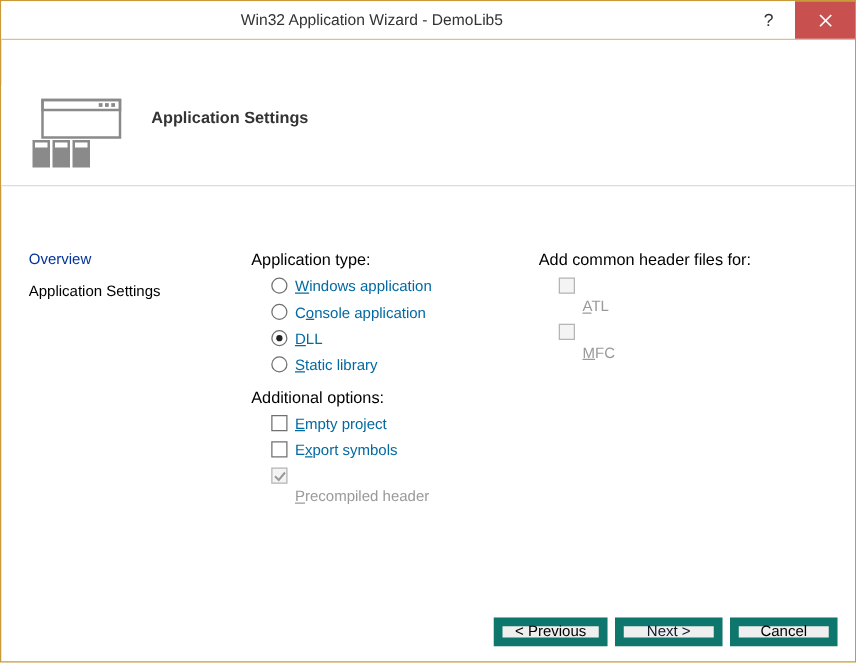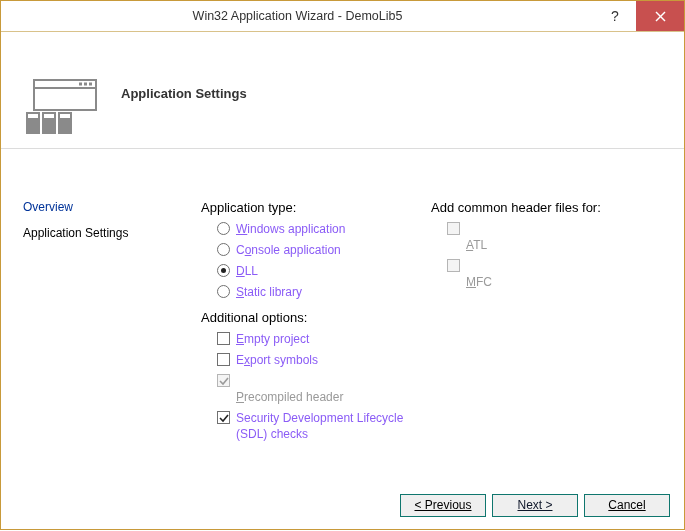--- a/index.html
+++ b/index.html
@@ -151,48 +151,47 @@
     display: block;
   }
   .checkbox {
     border: 1px solid #707070;
     background: #fff;
   }
   .checkbox.checked svg { display: block; }
   .checkbox svg { display: none; width: 10px; height: 10px; }
   .opt-label {
     font-size: 12px;
-    color: #8b5cf6;
+    color: #0369a1;
   }
   .opt.disabled .opt-label { color: #9a9a9a; margin-top: 16px; }
   .opt.disabled .checkbox { border-color: #b5b5b5; background:#f4f4f4; }
   .opt.disabled .checkbox svg { stroke: #9a9a9a; }
   .u { text-decoration: underline; }
   
   .footer {
     height: 48px;
     display: flex;
     align-items: center;
     justify-content: flex-end;
     padding-right: 14px;
     gap: 6px;
   }
   .btn {
     min-width: 86px;
     height: 23px;
-    border: 1px solid #0f766e;
+    border: 7px solid #0f766e;
     background: #efefef;
     font-size: 12px;
     color: #000;
     display: inline-flex;
     align-items: center;
     justify-content: center;
     padding: 0 10px;
     box-sizing: border-box;
-    text-decoration: underline;
   }
   .btn.disabled {
     color: #0f172a;
   }
 </style>
 </head>
 <body>
 
 <div class="window">
 
@@ -271,28 +270,20 @@
             <span class="opt-label">E<span class="u">x</span><span>port symbols</span></span>
           </div>
           <div class="opt disabled">
             <span class="checkbox checked">
                 <svg viewBox="0 0 10 10">
                   <polyline points="1,5 4,8 9,2" fill="none" stroke="#9a9a9a" stroke-width="1.6"></polyline>
                 </svg>
               </span>
             <span class="opt-label"><span class="u">P</span><span>recompiled header</span></span>
           </div>
-          <div class="opt">
-            <span class="checkbox checked">
-                <svg viewBox="0 0 10 10">
-                  <polyline points="1,5 4,8 9,2" fill="none" stroke="#222" stroke-width="1.6"></polyline>
-                </svg>
-              </span>
-            <span class="opt-label" style="max-width:180px;">Security Development Lifecycle (SDL) checks</span>
-          </div>
         </div>
       </div>
 
       <div class="col right">
         <div class="section-heading">Add common header files for:</div>
         <div class="opt-group">
           <div class="opt disabled">
             <span class="checkbox"></span>
             <span class="opt-label"><span class="u">A</span><span>TL</span></span>
           </div>

